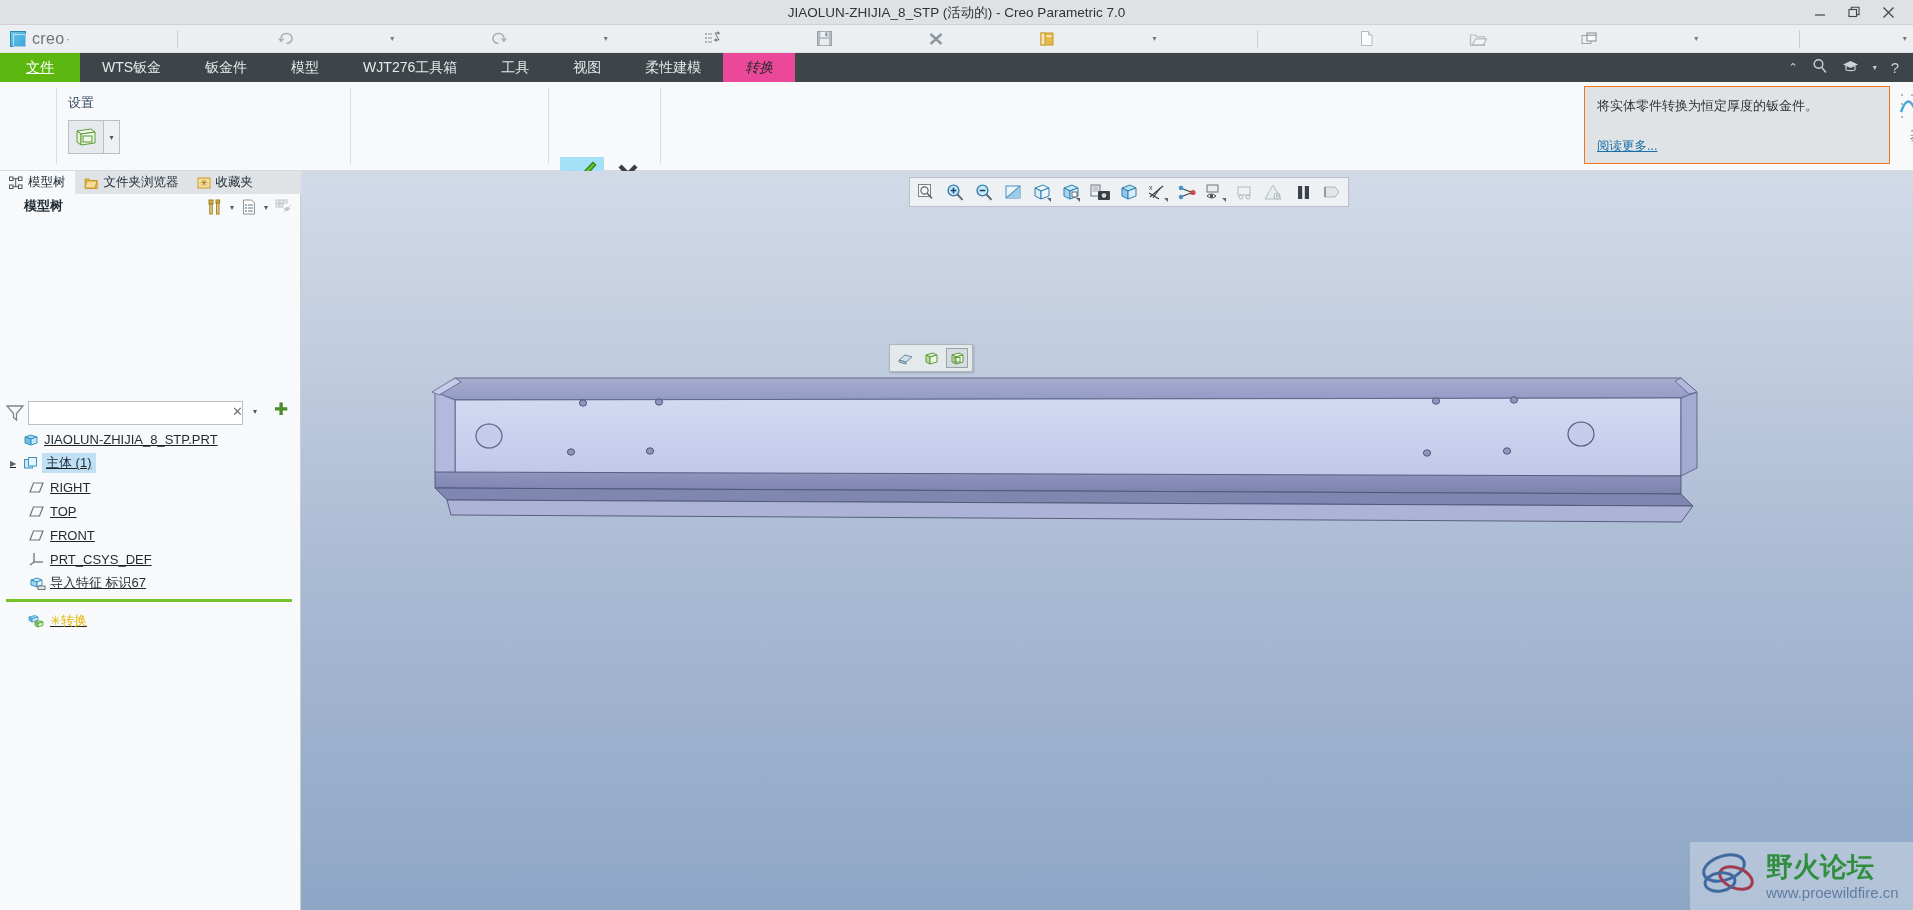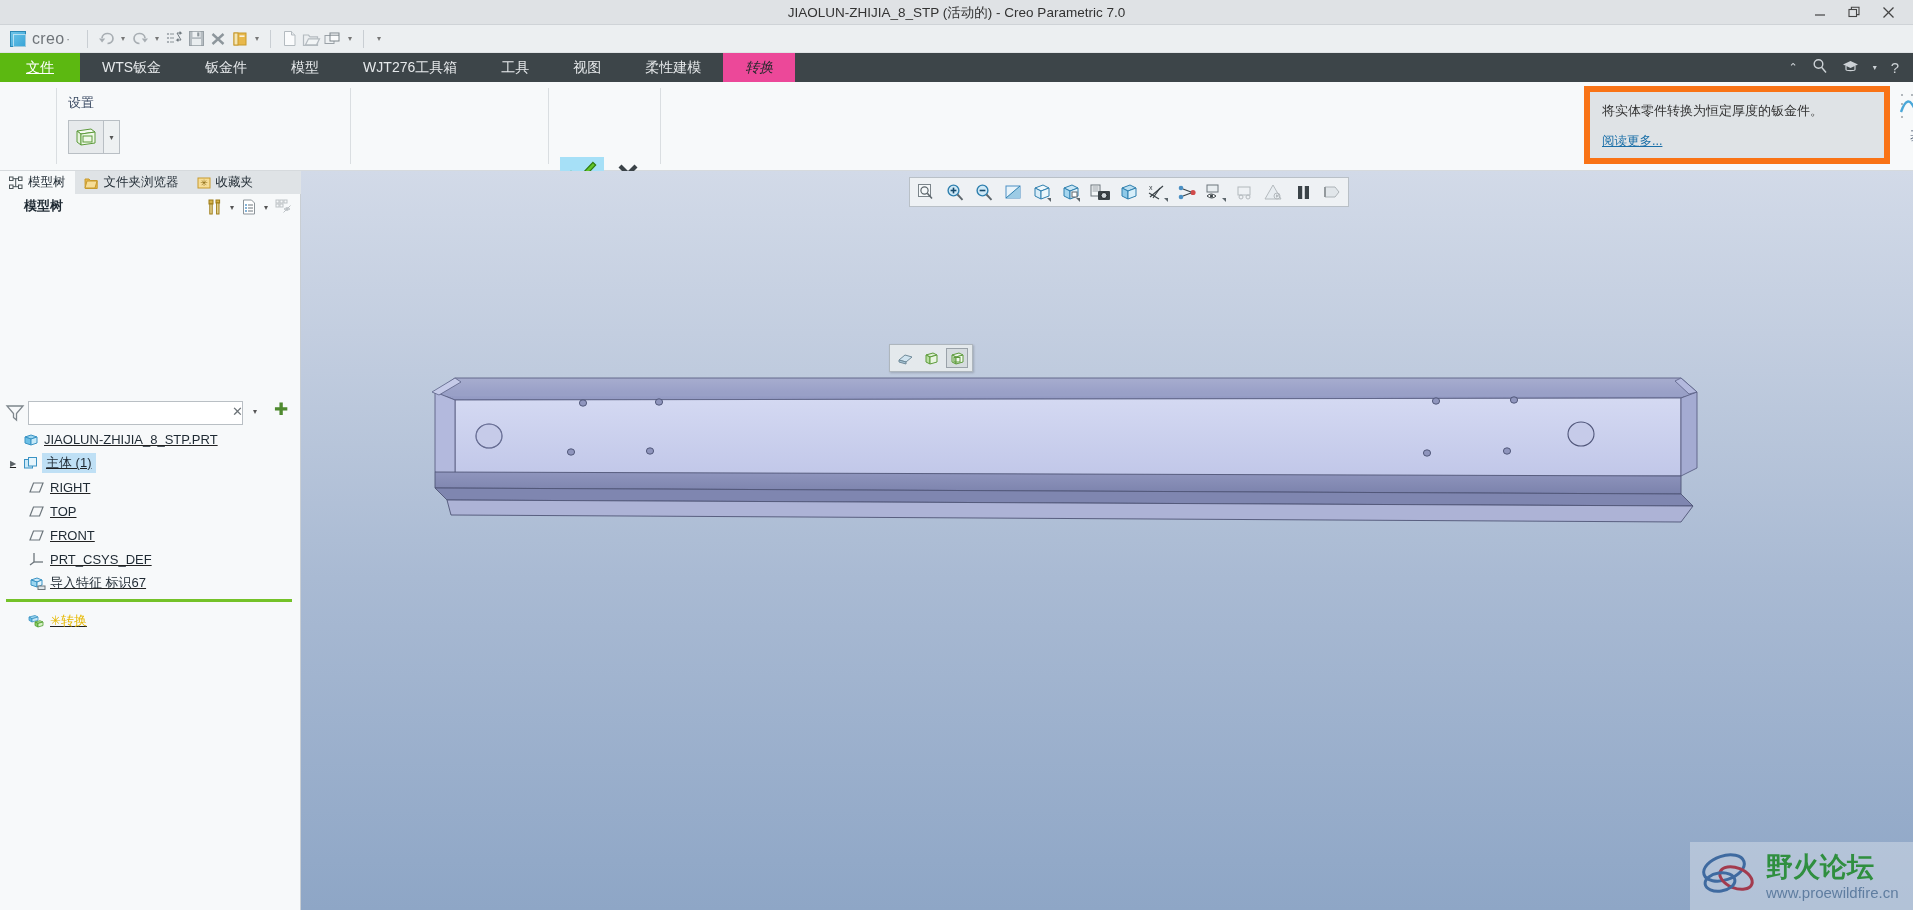--- a/index.html
+++ b/index.html
@@ -34,20 +34,21 @@
     color: #444; font-size: 14px; cursor: default;
   }
 
   
   .qat {
     position: absolute; top: 25px; left: 0; width: 1913px; height: 28px;
     background: #eceff1;
     display: flex; align-items: center;
     padding-left: 6px;
     border-bottom: 1px solid #e0e3e6;
+    justify-content: space-between;
   }
   .creo-logo { display: flex; align-items: center; gap: 6px; padding: 0 10px 0 4px; }
   .creo-cube {
     width: 16px; height: 16px;
     background: linear-gradient(135deg,#6fc4e8 0%, #3aa6d8 100%);
     border: 1px solid #2c88b5;
     position: relative;
   }
   .creo-cube::after {
     content:''; position:absolute; left:2px; top:2px; width:11px; height:11px;
@@ -112,21 +113,21 @@
     display:flex; flex-direction:column; align-items:center; justify-content:center; gap:2px;
     font-size: 13px; color:#1e2a33;
   }
   .cancelbtn {
     width: 48px; height: 54px;
     display:flex; flex-direction:column; align-items:center; justify-content:center; gap:3px;
     font-size: 13px; color:#1e2a33;
   }
 
   .helpbox {
-    position:absolute; background:#dfe3e6; border:6px solid #f97316;
+    position:absolute; background:#dfe3e6; border:1px solid #f97316;
     padding: 10px 12px;
   }
   .helpbox .htext { font-size: 13px; color:#333; }
   .helpbox .hlink { position:absolute; left:12px; bottom:8px; font-size:12.5px; color:#1a6fa8; text-decoration: underline; }
 
   .datum-group { position:absolute; }
   .datum-lbl { font-size: 13px; color:#3b4b63; text-align:center; }
 
   
   .leftpanel {

